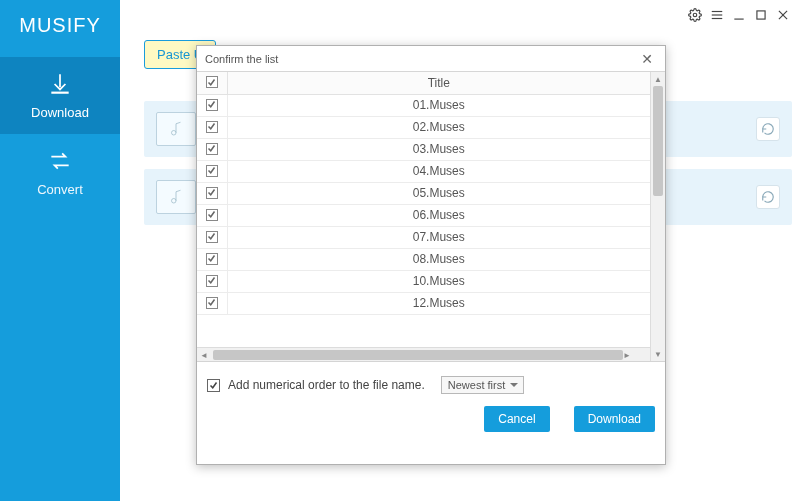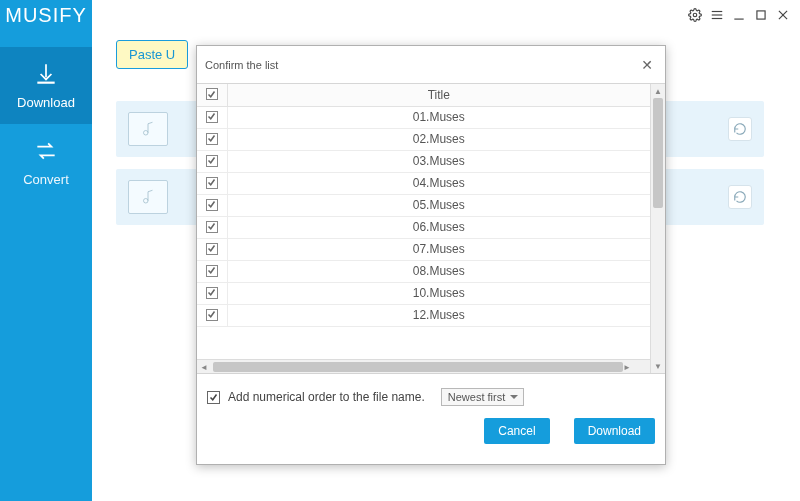--- a/index.html
+++ b/index.html
@@ -5,38 +5,38 @@
   * { box-sizing: border-box; margin: 0; padding: 0; font-family: "Segoe UI", Arial, sans-serif; }
   html, body { width: 800px; height: 501px; overflow: hidden; background: #fff; }
   .app { width: 800px; height: 501px; position: relative; background: #fff; display: flex; }
 
   
   .winctrls { position: absolute; top: 8px; right: 10px; display: flex; gap: 8px; align-items: center; color: #444; z-index: 5; }
   .winctrls .ic { width: 14px; height: 14px; display: flex; align-items: center; justify-content: center; cursor: pointer; }
   .winctrls svg { width: 14px; height: 14px; stroke: #444; }
 
   
-  .sidebar { width: 92px; height: 100%; background: #159ddc; color: #fff; display: flex; flex-direction: column; align-items: center; padding-top: 4px; }
+  .sidebar { width: 120px; height: 100%; background: #159ddc; color: #fff; display: flex; flex-direction: column; align-items: center; padding-top: 14px; }
   .brand { font-size: 20px; letter-spacing: 1px; font-weight: 300; color: #fff; margin-bottom: 20px; }
   .sideitem { width: 100%; padding: 14px 0; display: flex; flex-direction: column; align-items: center; gap: 8px; font-size: 13px; cursor: pointer; color: #eef7fd; }
   .sideitem.active { background: #0e84c0; color: #fff; }
   .sideitem svg { width: 26px; height: 26px; stroke: #fff; fill: none; stroke-width: 1.6; }
 
   
   .main { flex: 1; position: relative; padding-top: 40px; padding-left: 24px; }
   .paste { border: 1px solid #199cdc; color: #1896d3; background: #fef9c3; padding: 6px 12px; font-size: 13px; border-radius: 3px; }
   .rows { margin-top: 32px; }
   .row { background: #e6f3fb; height: 56px; margin-bottom: 12px; border-radius: 2px; display: flex; align-items: center; padding: 0 12px; justify-content: space-between; width: 648px; }
   .row .thumb { width: 40px; height: 34px; border: 1px solid #bcd2df; background: #f4fbff; display: flex; align-items: center; justify-content: center; border-radius: 2px; }
   .row .thumb svg { width: 18px; height: 18px; stroke: #9cb9c8; fill: none; }
   .row .title { color: #555; font-size: 13px; }
   .row .refresh { width: 24px; height: 24px; border: 1px solid #d6e3eb; background: #fff; border-radius: 3px; display: flex; align-items: center; justify-content: center; cursor: pointer; }
   .row .refresh svg { width: 14px; height: 14px; stroke: #8aa9b9; fill: none; }
   .modal { position: absolute; left: 196px; top: 45px; width: 470px; height: 420px; background: #fff; border: 1px solid #b0b0b0; box-shadow: 0 2px 10px rgba(0,0,0,0.25); z-index: 20; display: flex; flex-direction: column; }
-  .modal-head { height: 38px; display: flex; align-items: center; justify-content: space-between; padding: 0 8px; border-bottom: 1px solid #d6d6d6; font-size: 11px; color: #555; }
+  .modal-head { height: 26px; display: flex; align-items: center; justify-content: space-between; padding: 0 8px; border-bottom: 1px solid #d6d6d6; font-size: 11px; color: #555; }
   .modal-close { cursor: pointer; font-size: 14px; color: #666; padding: 0 4px; }
 
   .list-wrap { flex: 0 0 auto; height: 290px; border-bottom: 1px solid #d4d4d4; position: relative; display: flex; }
   .list { flex: 1; overflow: hidden; position: relative; }
   table { width: 100%; border-collapse: collapse; font-size: 12px; color: #555; }
   thead th { text-align: center; font-weight: 400; background: #fbfbfb; border-bottom: 1px solid #e2e2e2; height: 22px; }
   thead th:first-child { width: 30px; border-right: 1px solid #e2e2e2; }
   tbody td { border-bottom: 1px solid #ececec; height: 22px; text-align: center; }
   tbody td:first-child { width: 30px; border-right: 1px solid #ececec; }
   .cb { width: 12px; height: 12px; border: 1px solid #888; display: inline-flex; align-items: center; justify-content: center; cursor: pointer; background: #fff; }

